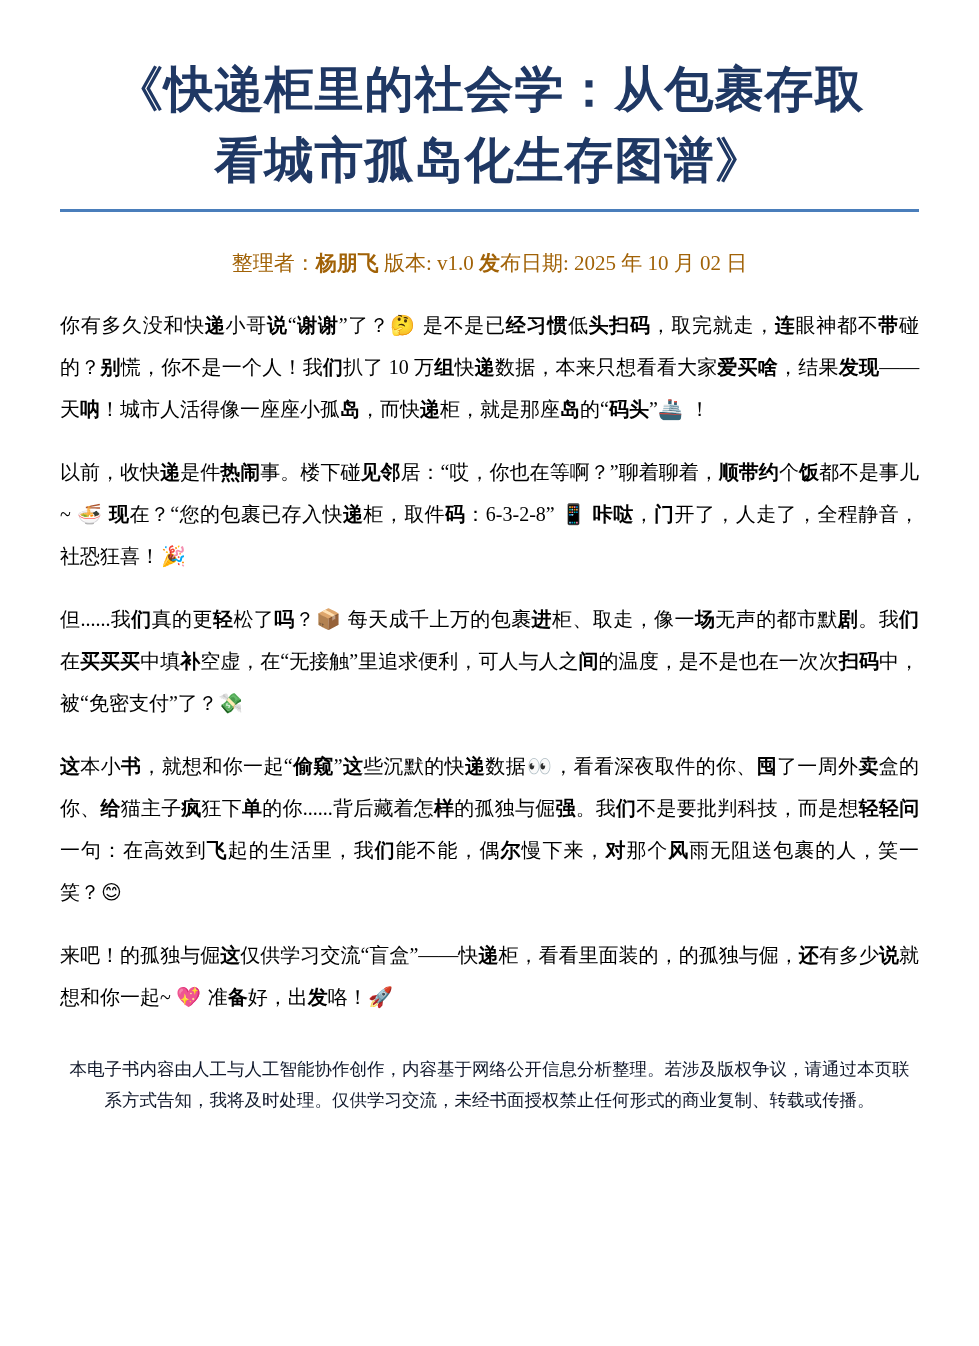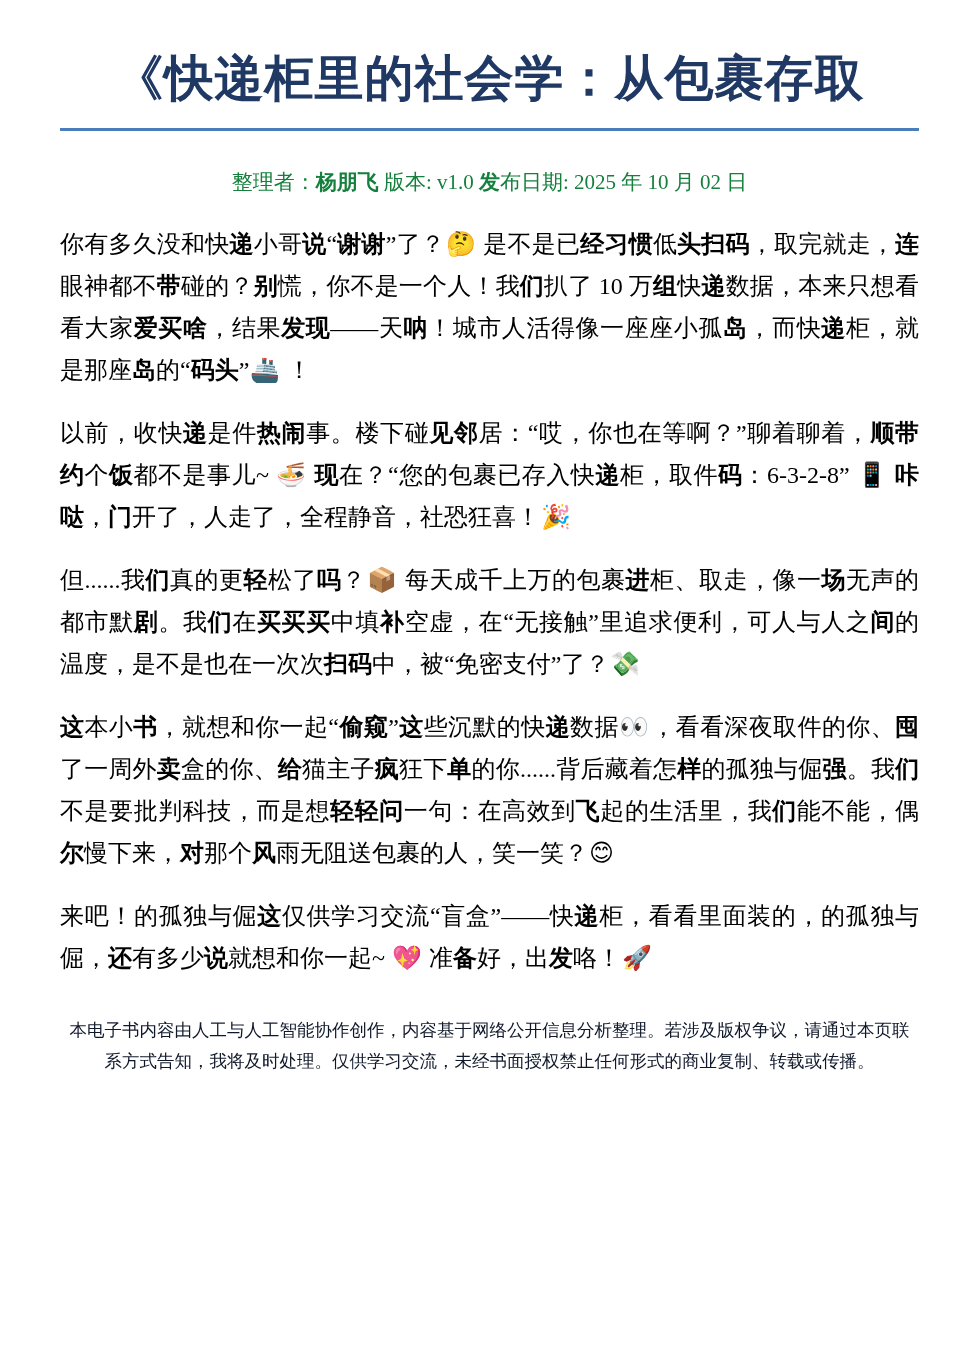--- a/index.html
+++ b/index.html
@@ -8,21 +8,21 @@
     background: #ffffff;
   }
   body {
     width: 979px;
     height: 1346px;
     font-family: "Liberation Serif", "DejaVu Serif", serif;
     color: #000000;
     overflow: hidden;
   }
   .page {
-    padding: 43px 60px 0 60px;
+    padding: 54px 60px 0 60px;
     box-sizing: border-box;
   }
   .title {
     margin: 0;
     text-align: center;
     font-family: "Liberation Sans", "DejaVu Sans", sans-serif;
     font-weight: 700;
     font-size: 49px;
     line-height: 1.44;
     color: #1F3864;
@@ -33,25 +33,25 @@
     border: none;
     border-bottom: 3px solid #4A7EBB;
     margin: 14px 0 0 0;
     height: 0;
   }
   .byline {
     margin: 36px 0 0 0;
     text-align: center;
     font-size: 21px;
     line-height: 1.4;
-    color: #15803d;
+    color: #a16207;
   }
   .body-text { margin-top: 26px; }
   .para {
-    font-size: 24px;
+    font-size: 20px;
     line-height: 42px;
     text-align: justify;
     margin: 0 0 21px 0;
   }
   .para:last-child { margin-bottom: 0; }
   b, .para b, .byline b {
     font-family: "Liberation Sans", "DejaVu Sans", sans-serif;
     font-weight: 700;
   }
   .emoji {
@@ -67,20 +67,21 @@
     color: #0f172a;
   }
 </style>
 </head>
 <body>
 
 <div class="page">
 
   <h1 class="title">
     <span class="title-line">《快递柜里的社会学：从包裹存取</span>
+    <span class="title-line">看城市孤岛化生存图谱》</span>
   </h1>
 
   <div class="title-rule"></div>
 
   <p class="byline"><span>整理者：</span><b>杨朋飞</b><span> 版本: v1.0 </span><b>发</b><span>布日期: 2025 年 10 月 02 日</span></p>
 
   <div class="body-text">
 
   <p class="para"><span>你有多久没和快</span><b>递</b><span>小哥</span><b>说</b><span>“</span><b>谢谢</b><span>”了？</span><span class="emoji">🤔</span><span> 是不是已</span><b>经习惯</b><span>低</span><b>头扫码</b><span>，取完就走，</span><b>连</b><span>眼神都不</span><b>带</b><span>碰的？</span><b>别</b><span>慌，你不是一个人！我</span><b>们</b><span>扒了 10 万</span><b>组</b><span>快</span><b>递</b><span>数据，本来只想看看大家</span><b>爱买啥</b><span>，结果</span><b>发现</b><span>——天</span><b>呐</b><span>！城市人活得像一座座小孤</span><b>岛</b><span>，而快</span><b>递</b><span>柜，就是那座</span><b>岛</b><span>的“</span><b>码头</b><span>”</span><span class="emoji">🚢</span><span> ！</span></p>
       <p class="para"><span>以前，收快</span><b>递</b><span>是件</span><b>热闹</b><span>事。楼下碰</span><b>见邻</b><span>居：“哎，你也在等啊？”聊着聊着，</span><b>顺带约</b><span>个</span><b>饭</b><span>都不是事儿~ </span><span class="emoji">🍜</span><span> </span><b>现</b><span>在？“您的包裹已存入快</span><b>递</b><span>柜，取件</span><b>码</b><span>：6-3-2-8” </span><span class="emoji">📱</span><span> </span><b>咔哒</b><span>，</span><b>门</b><span>开了，人走了，全程静音，社恐狂喜！</span><span class="emoji">🎉</span></p>

